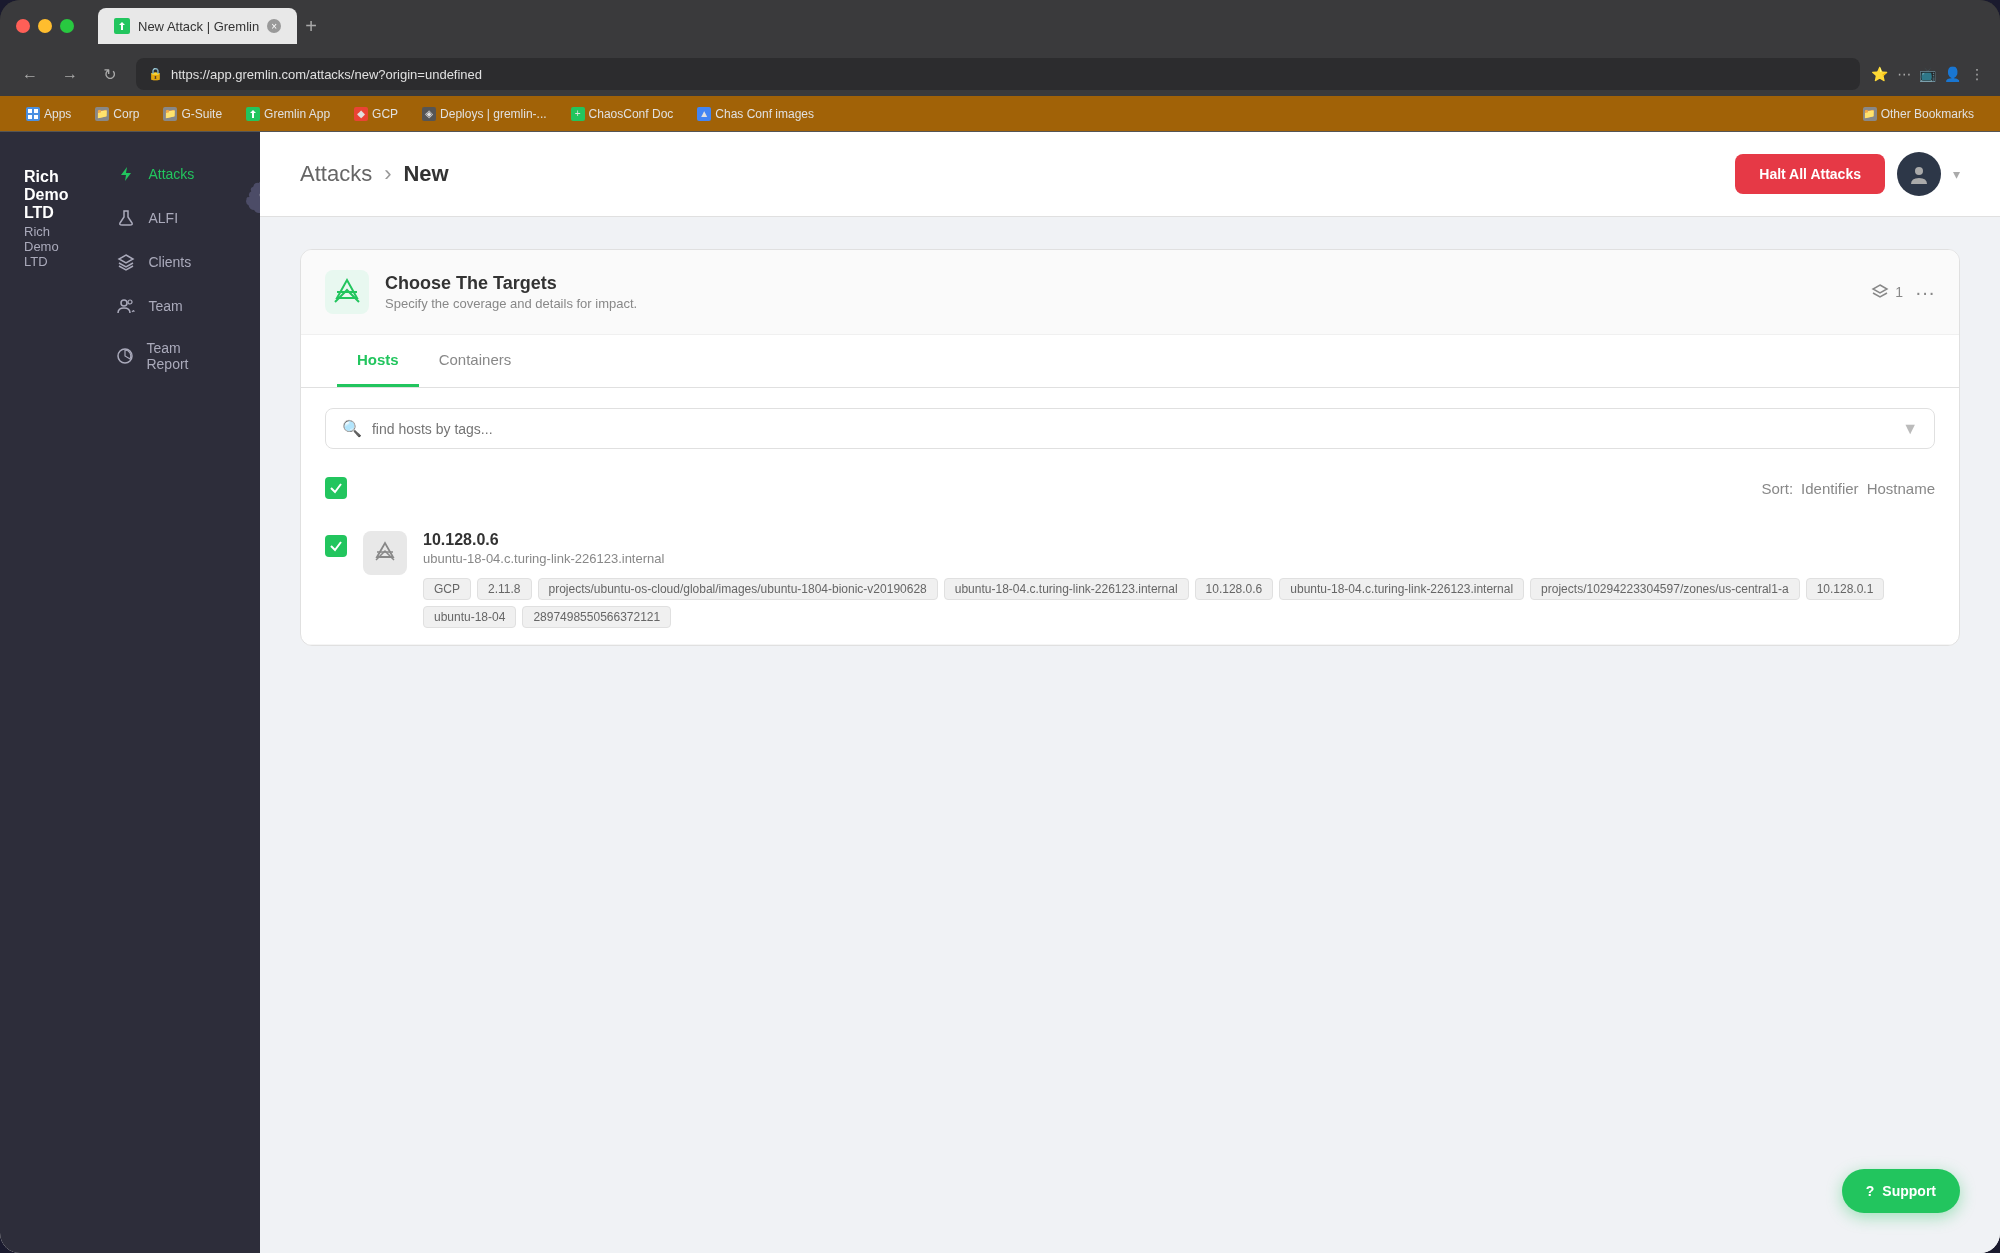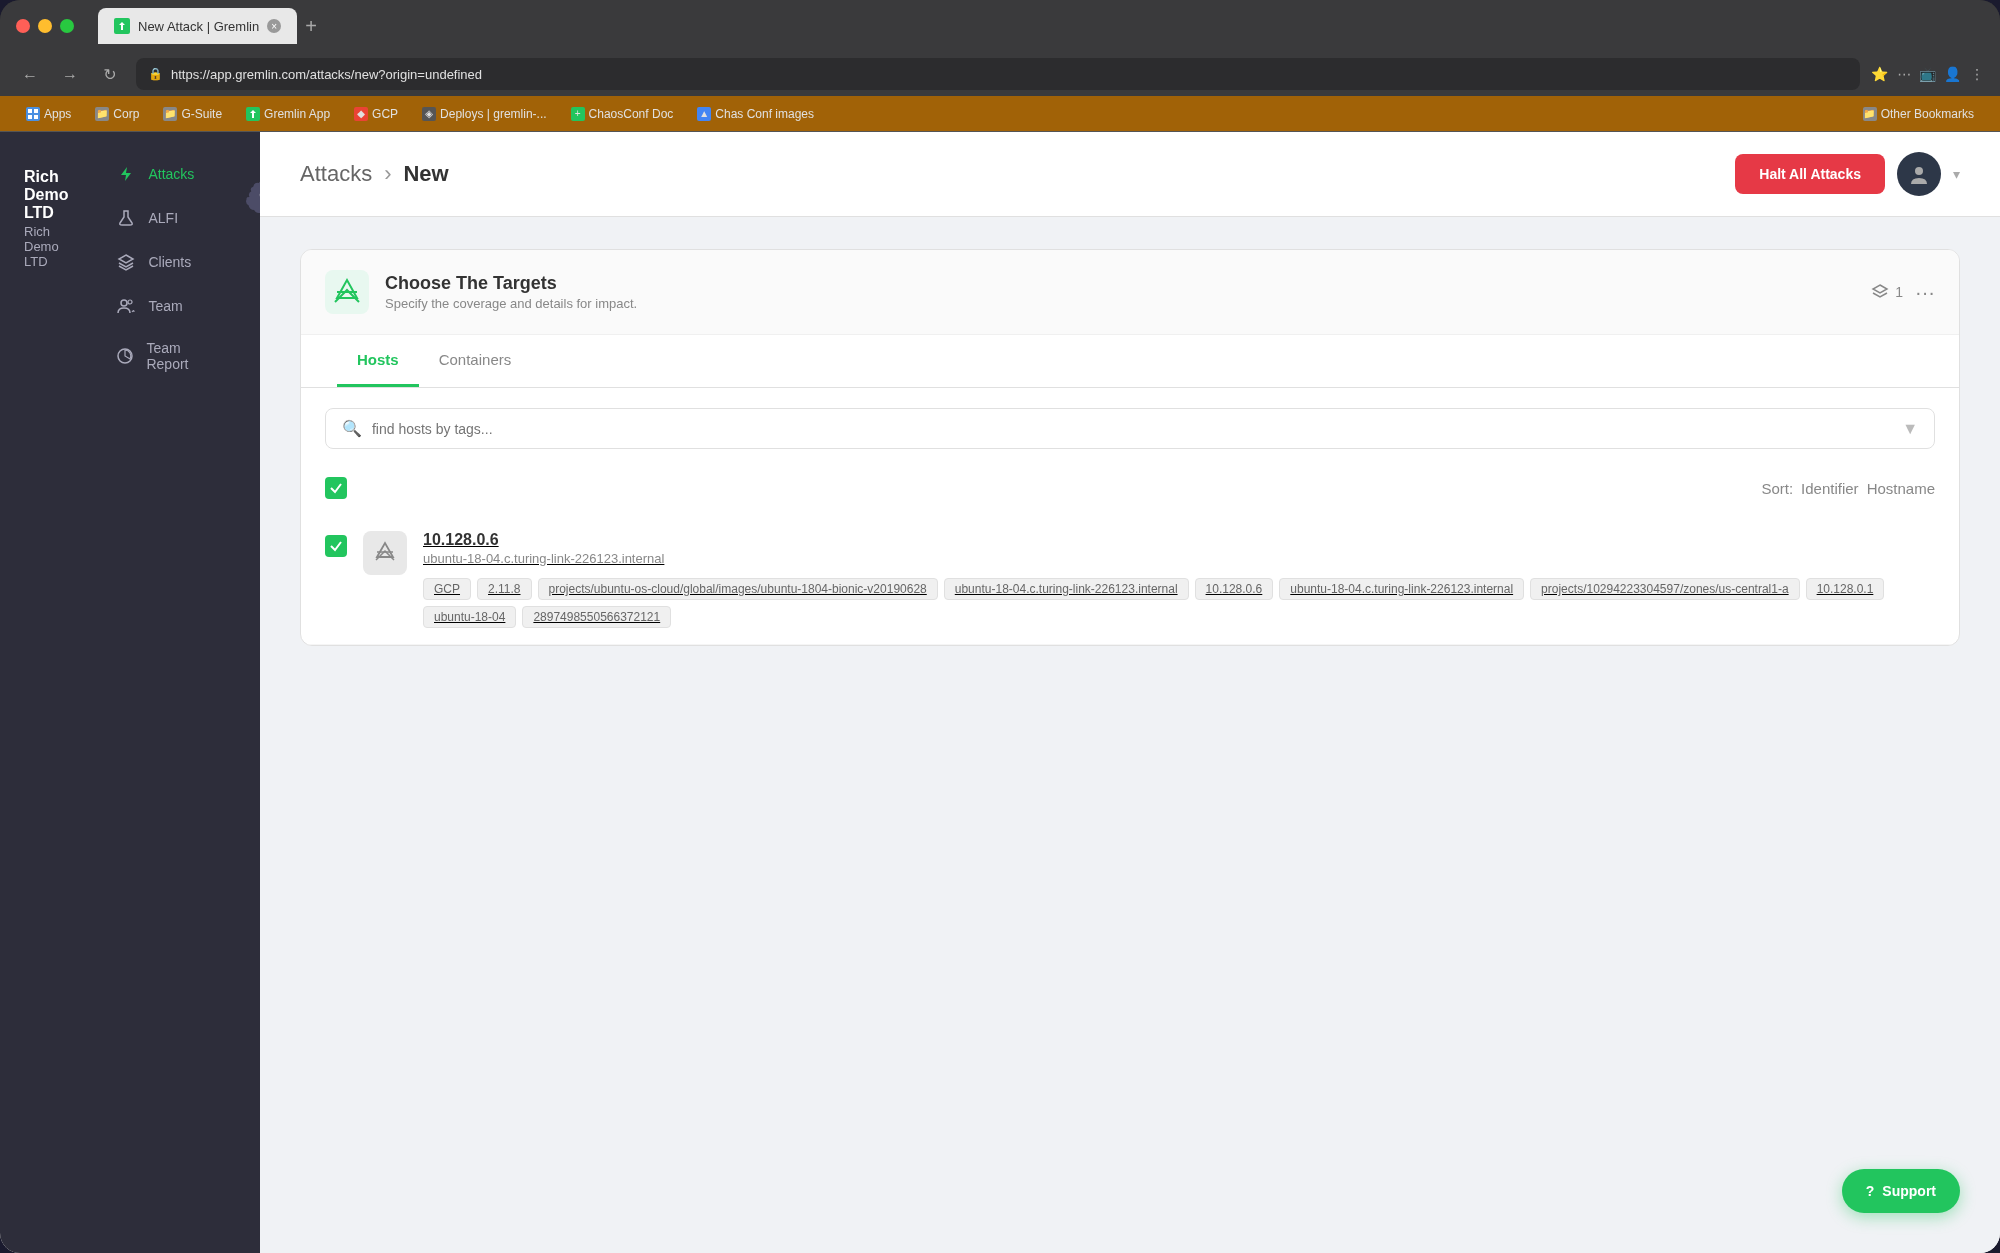--- a/index.html
+++ b/index.html
@@ -92,21 +92,21 @@
     .search-input { border: none; outline: none; flex: 1; font-size: 14px; color: #666; background: transparent; }
     .filter-icon { color: #bbb; font-size: 16px; cursor: pointer; }
 
     
     .host-list-header { padding: 8px 24px 16px; display: flex; align-items: center; justify-content: space-between; }
     .select-all-cb { width: 22px; height: 22px; background: #22c55e; border-radius: 4px; display: flex; align-items: center; justify-content: center; cursor: pointer; }
     .sort-controls { display: flex; align-items: center; gap: 8px; font-size: 15px; color: #888; }
     .sort-option { cursor: pointer; color: #888; }
 
     
-    .host-item { padding: 16px 24px; display: flex; align-items: flex-start; gap: 16px; border-bottom: 1px solid #f5f5f5; text-decoration: underline; }
+    .host-item { padding: 16px 24px; display: flex; align-items: flex-start; gap: 16px; border-bottom: 1px solid #f5f5f5; }
     .host-checkbox { width: 22px; height: 22px; background: #22c55e; border-radius: 4px; display: flex; align-items: center; justify-content: center; cursor: pointer; flex-shrink: 0; margin-top: 4px; }
     .host-icon { width: 44px; height: 44px; background: #e8e8e8; border-radius: 8px; display: flex; align-items: center; justify-content: center; flex-shrink: 0; }
     .host-info { flex: 1; }
     .host-ip { font-size: 16px; font-weight: 600; color: #333; }
     .host-fqdn { font-size: 13px; color: #888; margin-top: 2px; }
     .host-tags { display: flex; flex-wrap: wrap; gap: 6px; margin-top: 12px; }
     .tag { background: #f0f0f0; border: 1px solid #e0e0e0; border-radius: 4px; padding: 3px 10px; font-size: 12px; color: #666; }
 
     
     .support-btn { position: fixed; bottom: 40px; right: 40px; background: #22c55e; color: white; border: none; border-radius: 28px; padding: 14px 24px; font-size: 14px; font-weight: 600; cursor: pointer; display: flex; align-items: center; gap: 8px; box-shadow: 0 4px 16px rgba(34,197,94,0.4); }

